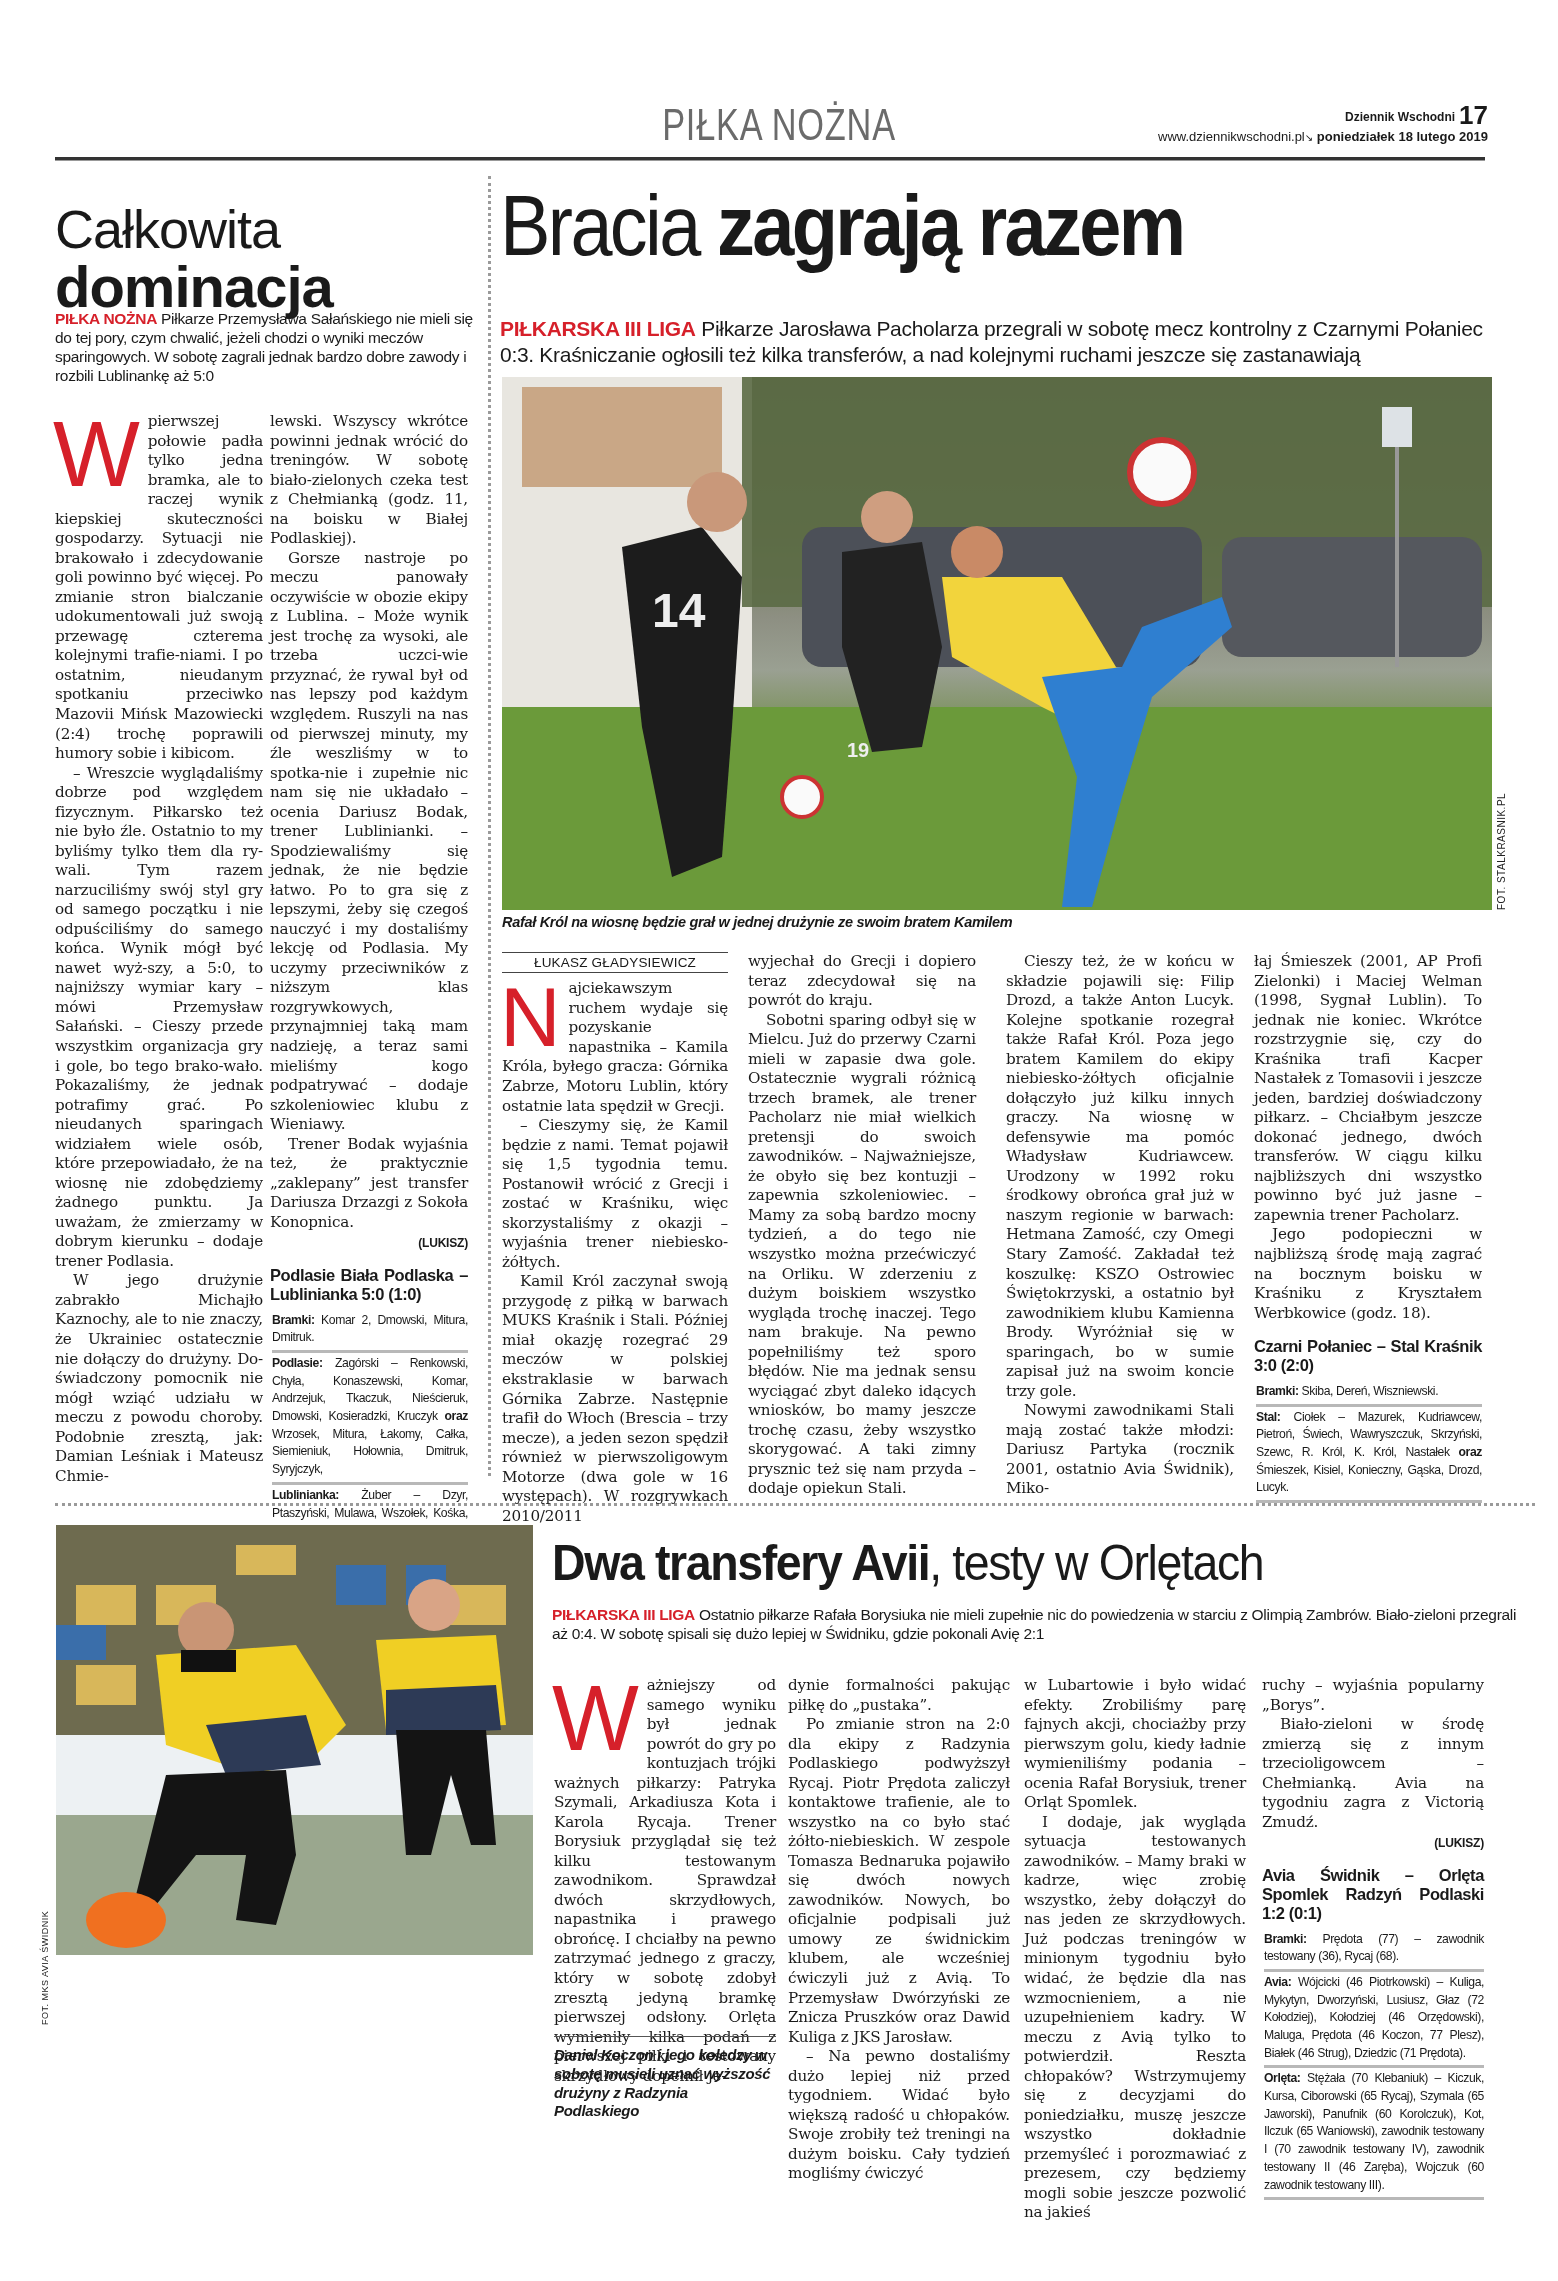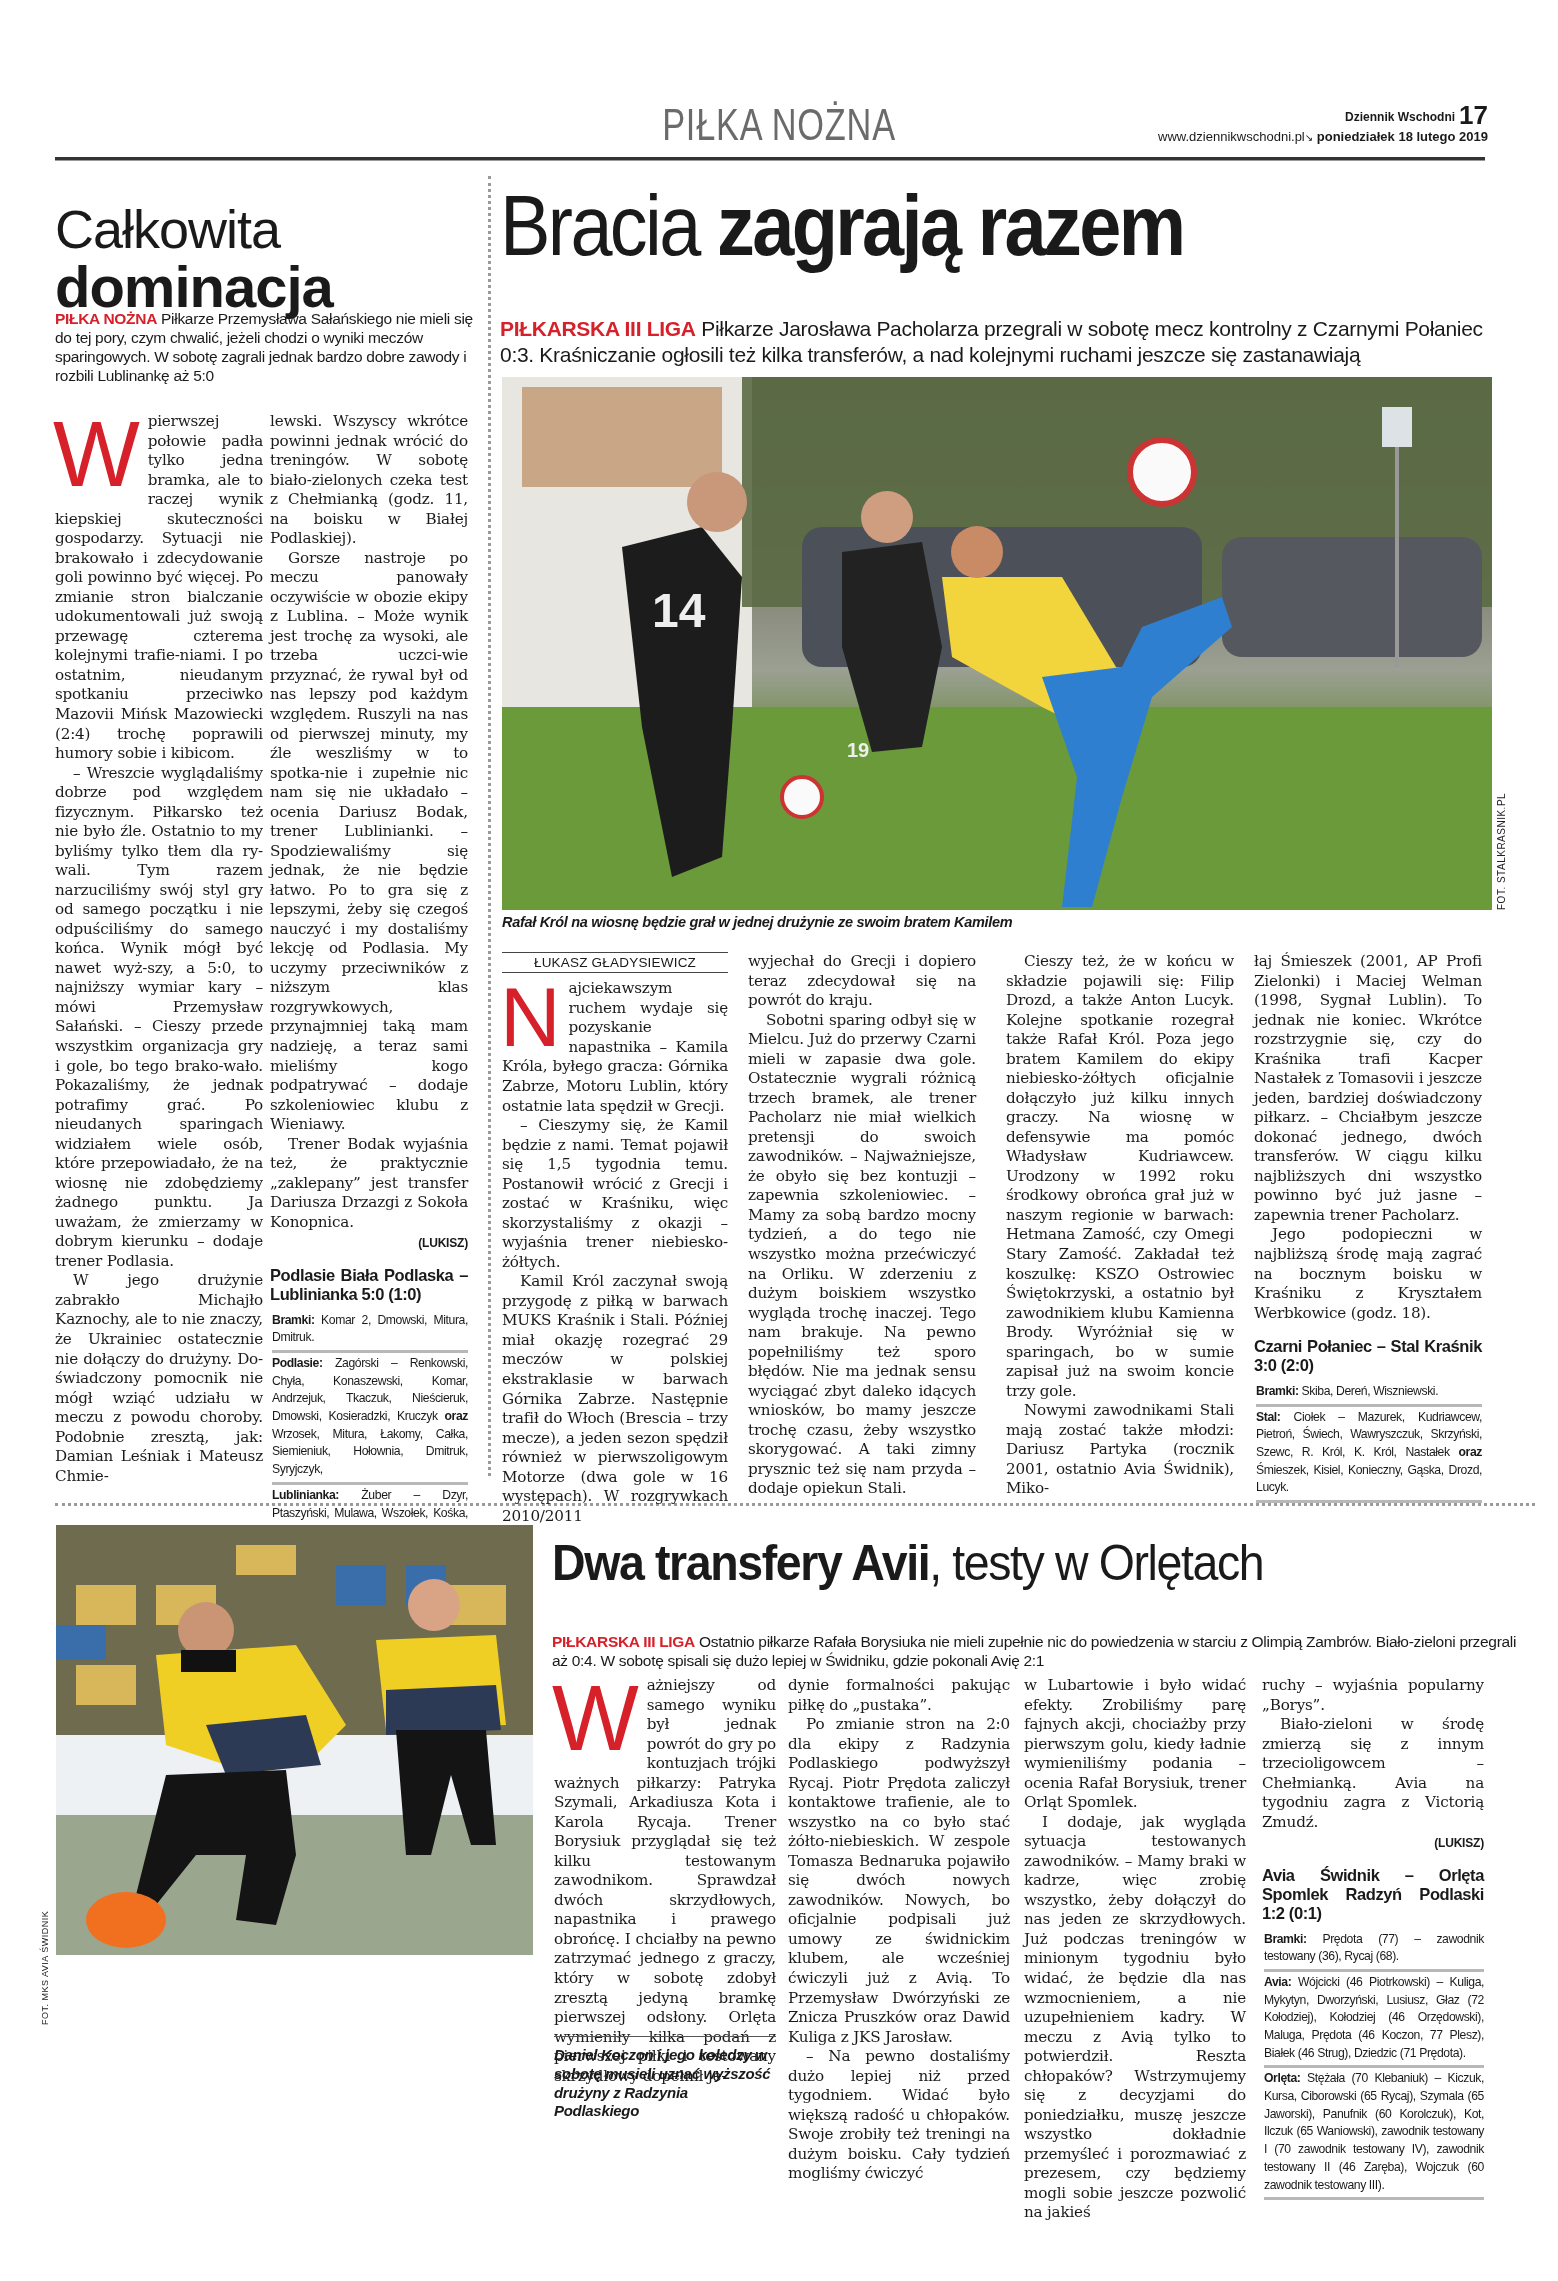--- a/index.html
+++ b/index.html
@@ -50,21 +50,21 @@
   .credit-v { font-family: "Liberation Sans", sans-serif; font-size: 10px; color: #222; writing-mode: vertical-rl; transform: rotate(180deg); letter-spacing: 0.5px; }
 
   .caption { font-family: "Liberation Sans", sans-serif; font-style: italic; font-weight: bold; font-size: 14.5px; letter-spacing: -0.3px; }
 
   .byline { font-family: "Liberation Sans", sans-serif; font-size: 13.5px; text-align: center; border-top: 1px solid #444; border-bottom: 1px solid #444; padding: 1px 0; letter-spacing: 0.2px; }
 
   
   .h-bottom { left: 552px; top: 1538px; font-family: "Liberation Sans", sans-serif; font-size: 50px; line-height: 1; letter-spacing: -1.5px; white-space: nowrap; transform-origin: left top; transform: scaleX(0.93); }
   .h-bottom .bold { font-weight: 800; }
   .h-bottom .light { font-weight: 400; }
-  .lead-bottom { left: 552px; top: 1606px; width: 980px; font-size: 15.5px; margin-top: 27px; }
+  .lead-bottom { left: 552px; top: 1606px; width: 980px; font-size: 15.5px; }
 
   .photo2 { left: 56px; top: 1525px; width: 477px; height: 430px; background: linear-gradient(180deg, #5d6a5b 0%, #8d8a52 25%, #b7a548 35%, #cfd6dd 58%, #e9eef0 70%, #a3ab98 85%, #7f8f6e 100%); }
 </style>
 </head>
 <body>
 
 <div class="abs section-title">PIŁKA NOŻNA</div>
 <div class="abs masthead">
   <div><span class="paper">Dziennik Wschodni</span><span class="pg">17</span></div>
   <div class="line2"><span>www.dziennikwschodni.pl</span><span style="font-size:10px;">↘</span> <b>poniedziałek 18 lutego 2019</b></div>

